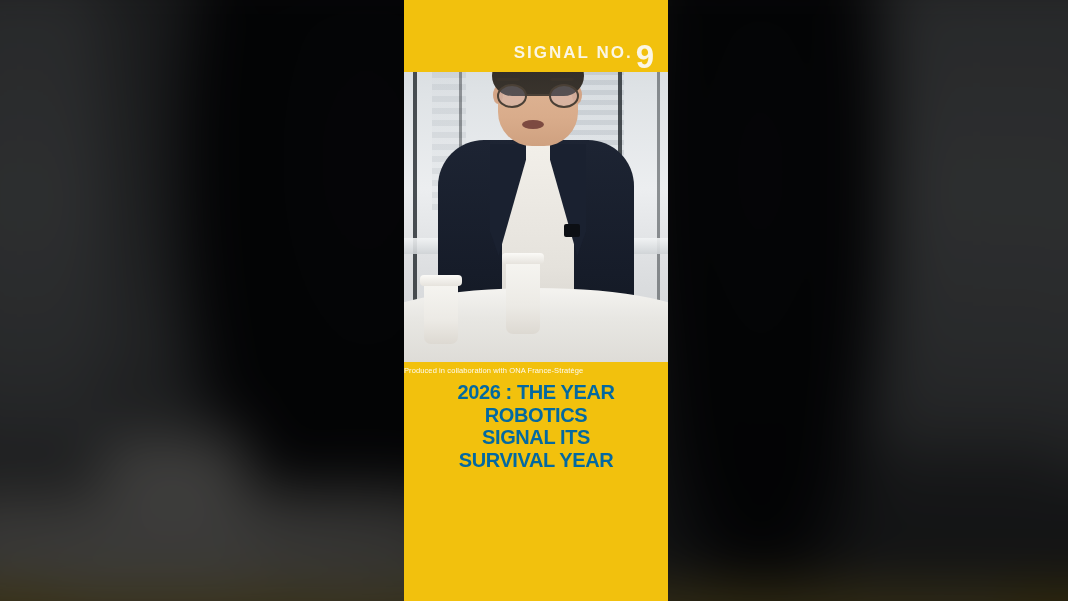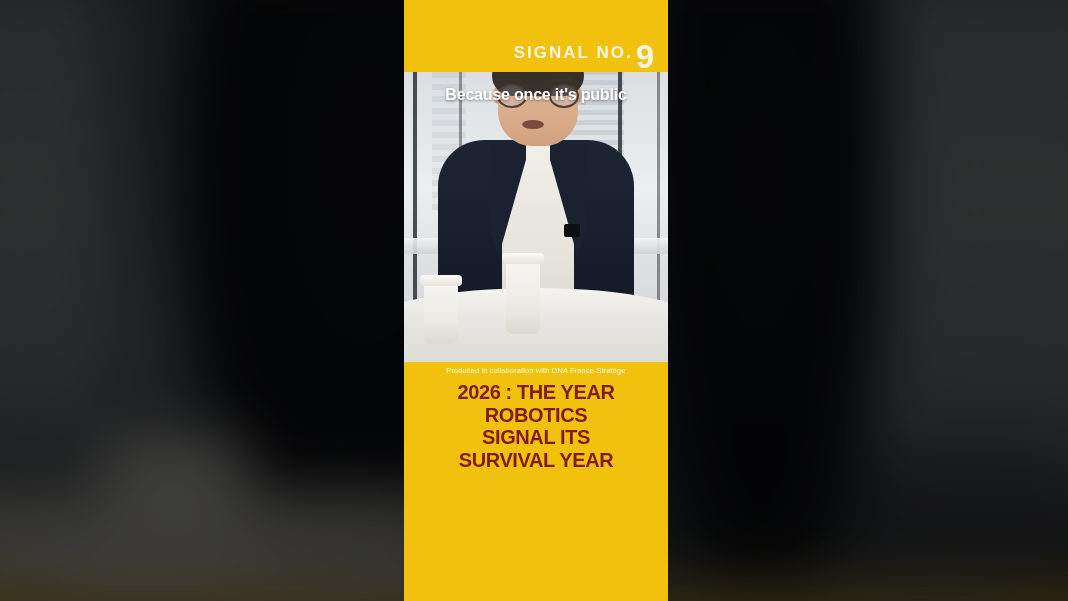--- a/index.html
+++ b/index.html
@@ -211,29 +211,29 @@
     text-shadow:0 1px 3px rgba(0,0,0,.45);
   }
 
   .lowerblock {
     position:absolute; left:0; right:0; top:362px; bottom:0;
     background:#f2c10d;
     z-index:6;
   }
   .credit {
     position:absolute; left:0; right:0; top:4px;
-    text-align:center;
+    text-align:left;
     color:#fdfbf2;
     font-size:7.5px; font-weight:400; letter-spacing:.1px;
     white-space:nowrap;
   }
   .headline {
     position:absolute; left:6px; right:6px; top:19px;
     text-align:center;
-    color:#7f1d1d;
+    color:#0369a1;
     font-weight:700;
     font-size:20px;
     line-height:1.13;
     letter-spacing:-.4px;
   }
   .headline .l2, .headline .l3 { display:block; }
 
   
 </style>
 </head>
@@ -301,21 +301,20 @@
       </div>
     </div>
 
     <div class="banner">
       <div class="banner-text">
         <span>SIGNAL NO.</span>
         <span class="banner-num">9</span>
       </div>
     </div>
 
-    <div class="caption">Because once it's public</div>
 
     <div class="lowerblock">
       <div class="credit">Produced in collaboration with ONA France-Stratège</div>
       <div class="headline">
         <span class="l1">2026 : THE YEAR ROBOTICS</span>
         <span class="l2">SIGNAL ITS</span>
         <span class="l3">SURVIVAL YEAR</span>
       </div>
     </div>
 

